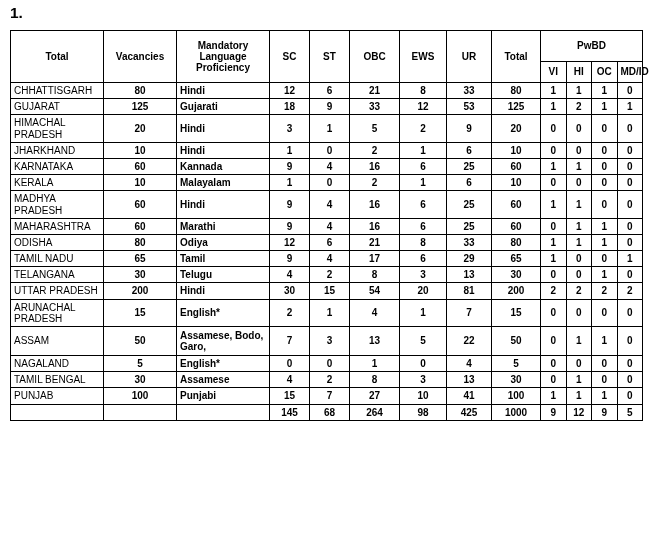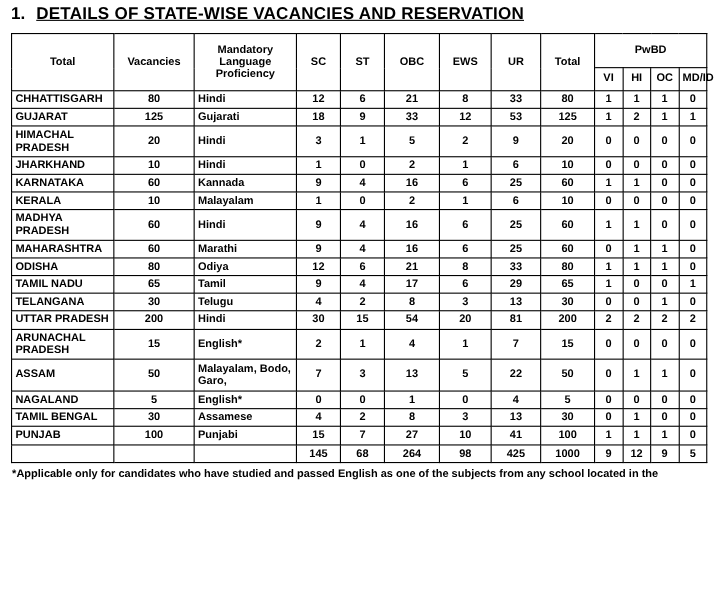--- a/index.html
+++ b/index.html
@@ -60,21 +60,21 @@
   th.obc-h { width: 43px; }
   th.ews-h { width: 40px; }
   th.ur-h { width: 38px; }
   th.total-h { width: 42px; }
   th.pw-h { width: 40px; }
   th.pw-last-h { width: 51px; }
 
   td.state {
     text-align: left;
     font-size: 9.5px;
-    font-weight: bold;
+    font-weight: normal;
     padding-left: 4px;
   }
   td.num {
     text-align: center;
     font-weight: bold;
     font-size: 10px;
   }
   td.lang {
     text-align: left;
     font-weight: bold;
@@ -93,21 +93,20 @@
   .hdr-row1 th { height: 26px; }
   .hdr-row2 th { height: 16px; }
 </style>
 </head>
 <body>
 
 <div class="page">
 
   <div class="heading">
     <span class="num">1.</span>
-    <span class="title">DETAILS OF STATE-WISE VACANCIES AND RESERVATION</span>
   </div>
 
   <table class="vac">
     <thead>
       <tr class="hdr-row1">
         <th class="state-h" rowspan="2">Total</th>
         <th class="vac-h" rowspan="2">Vacancies</th>
         <th class="lang-h" rowspan="2">Mandatory Language Proficiency</th>
         <th class="n-h" rowspan="2">SC</th>
         <th class="n-h" rowspan="2">ST</th>
@@ -316,21 +315,21 @@
         <td class="num">7</td>
         <td class="num">15</td>
         <td class="num">0</td>
         <td class="num">0</td>
         <td class="num">0</td>
         <td class="num">0</td>
       </tr>
       <tr class="rowtall">
         <td class="state">ASSAM</td>
         <td class="num">50</td>
-        <td class="lang">Malayalam, Bodo, Garo,</td>
+        <td class="lang">Assamese, Bodo, Garo,</td>
         <td class="num">7</td>
         <td class="num">3</td>
         <td class="num">13</td>
         <td class="num">5</td>
         <td class="num">22</td>
         <td class="num">50</td>
         <td class="num">0</td>
         <td class="num">1</td>
         <td class="num">1</td>
         <td class="num">0</td>
@@ -391,15 +390,14 @@
         <td class="num">425</td>
         <td class="num">1000</td>
         <td class="num">9</td>
         <td class="num">12</td>
         <td class="num">9</td>
         <td class="num">5</td>
       </tr>
     </tbody>
   </table>
 
-  <div class="footnote">*Applicable only for candidates who have studied and passed English as one of the subjects from any school located in the</div>
 
 </div>
 
 </body></html>

